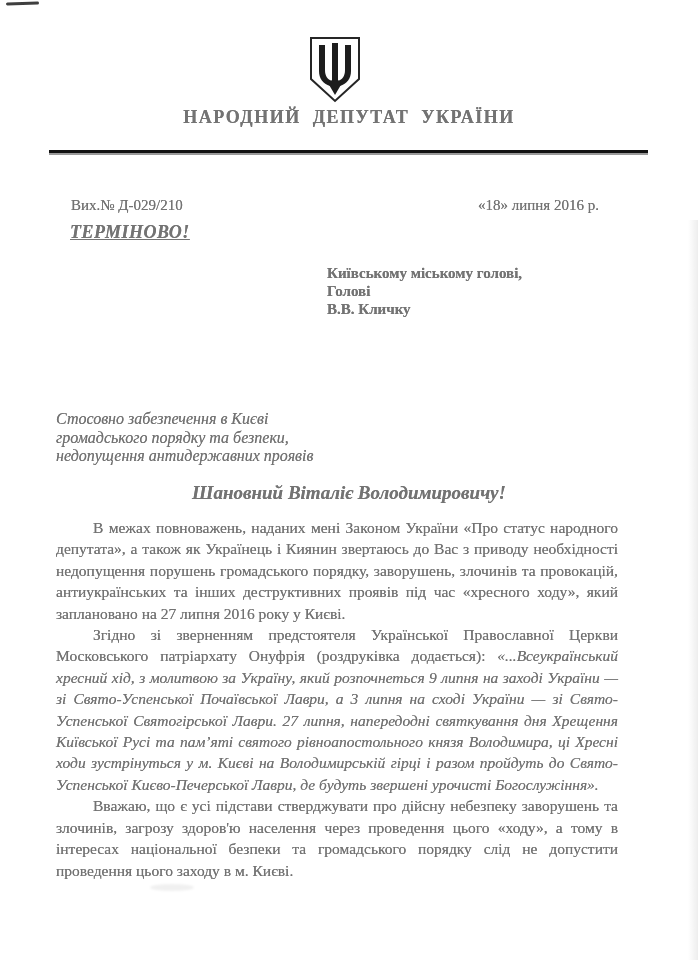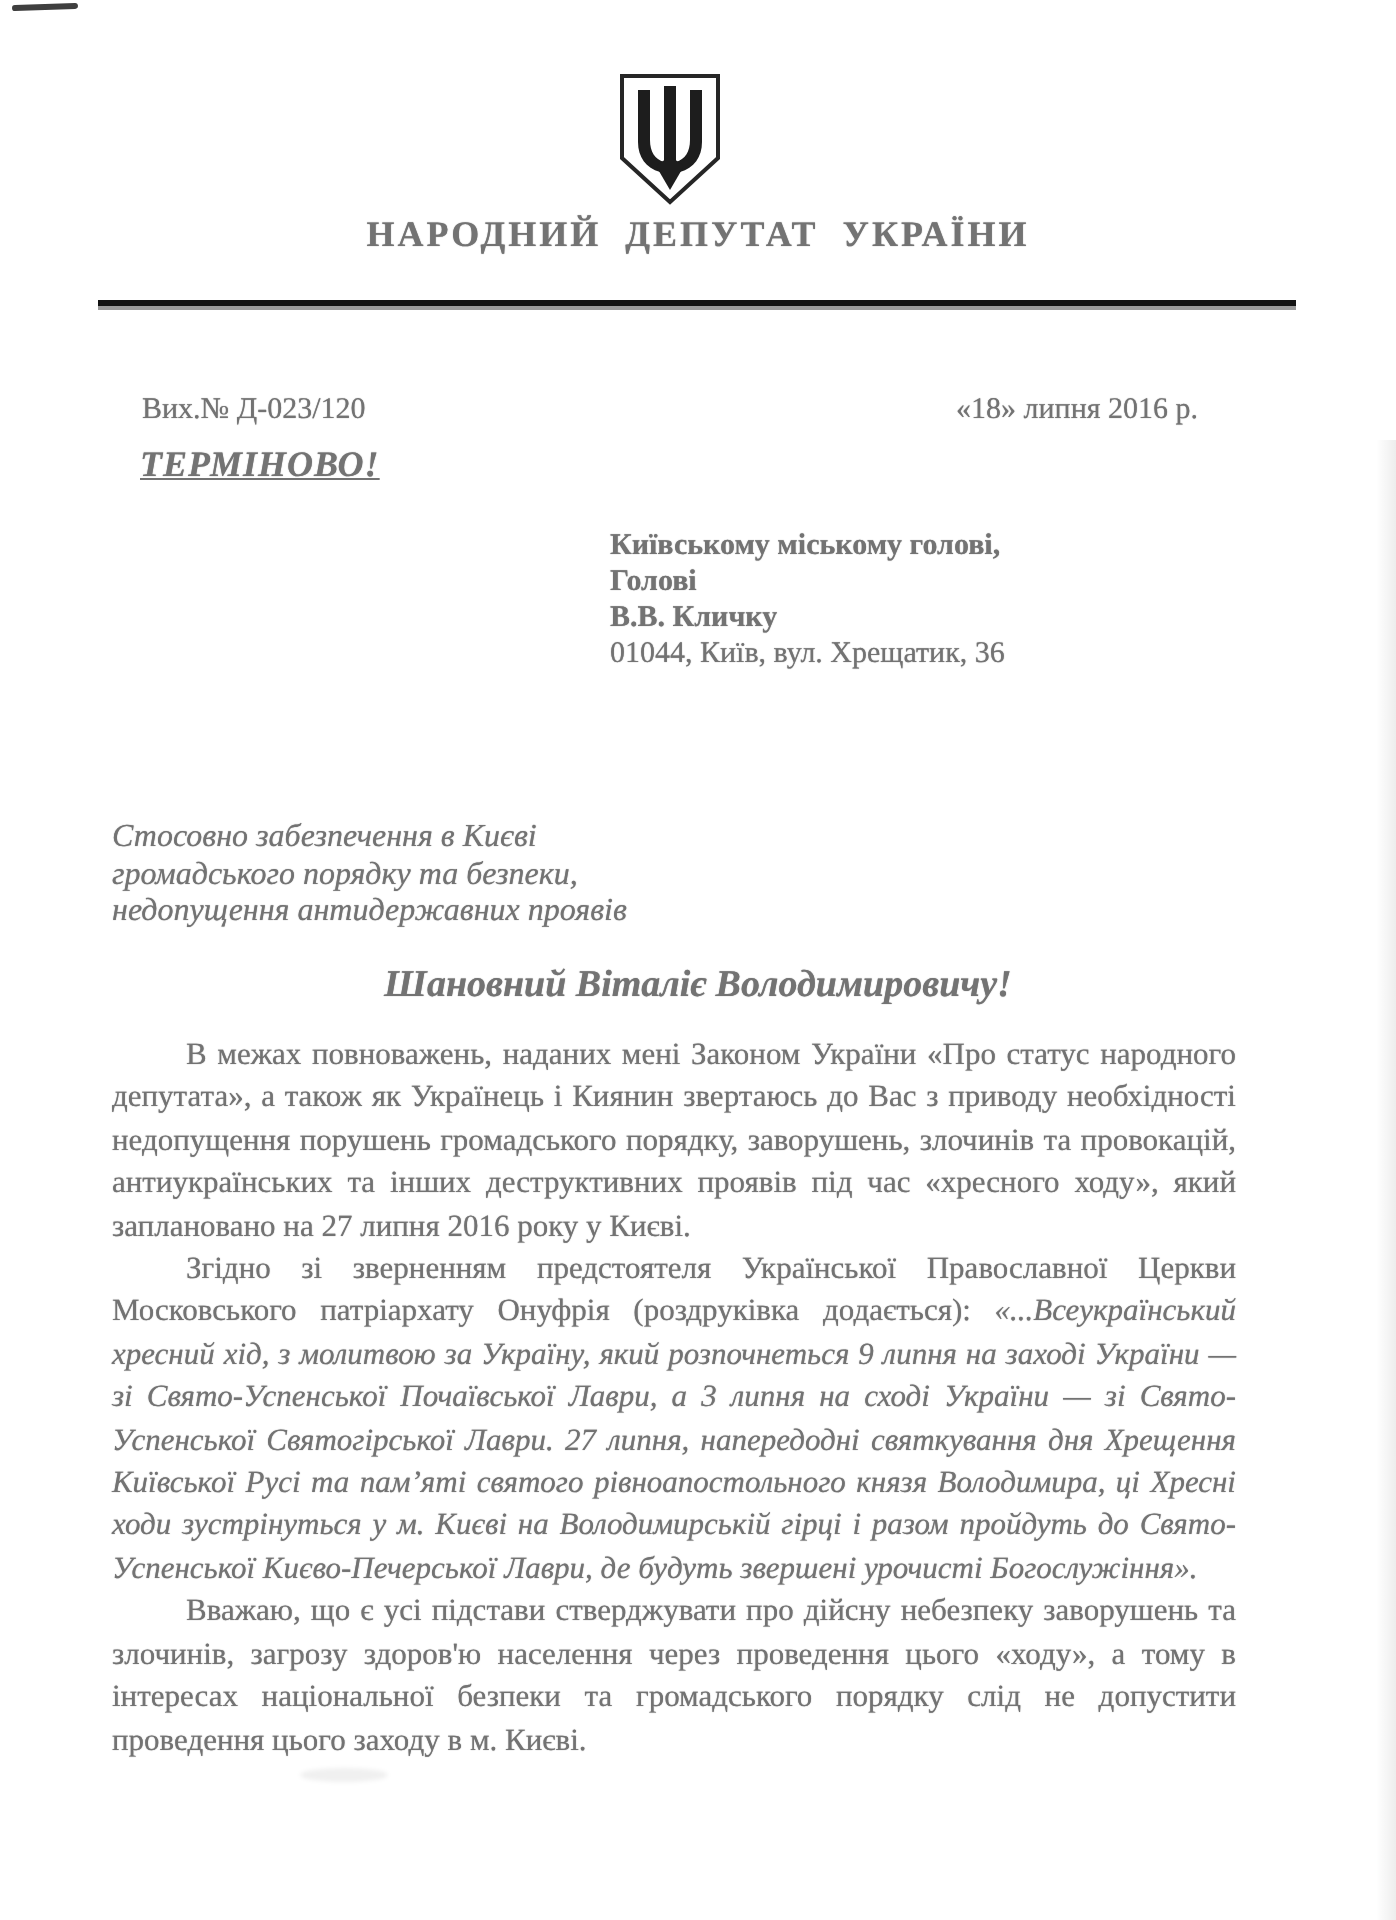--- a/index.html
+++ b/index.html
@@ -30,21 +30,21 @@
   .org-address { position:absolute; left:0; width:100%; top:160px; text-align:center;
     font-size:14.5px; }
 
   
   .meta-ref  { position:absolute; left:71px;  top:197px; font-size:15px; }
   .meta-date { position:absolute; right:99px; top:197px; font-size:15px; }
   .urgent { position:absolute; left:70px; top:222px; font-size:18px; font-weight:bold;
     font-style:italic; text-decoration:underline; letter-spacing:.5px; }
 
   
-  .recipient { position:absolute; left:305px; top:264px; font-size:15px;
+  .recipient { position:absolute; left:327px; top:264px; font-size:15px;
     line-height:18px; font-weight:bold; }
   .recipient .addr { font-weight:normal; }
 
   
   .doc-type { position:absolute; left:0; width:100%; top:374px; text-align:center;
     box-sizing:border-box; padding-right:12px;
     font-weight:bold; font-size:16.5px; letter-spacing:.4px; }
   .subject { position:absolute; left:56px; top:410px; font-style:italic;
     font-size:16px; line-height:18.6px; }
   .salutation { position:absolute; left:0; width:100%; top:482px; text-align:center;
@@ -73,29 +73,28 @@
         <path d="M11 9 h6 v25 c0 6 2.5 9.5 7 11 l-2 5 c-7 -2 -11 -7.5 -11 -15 z"></path>
         <path d="M37 9 h6 v26 c0 7.5 -4 13 -11 15 l-2 -5 c4.5 -1.5 7 -5 7 -11 z"></path>
         <path d="M27 42 l7 5 -7 12 -7 -12 z"></path>
       </g>
     </svg>
   </div>
 
   <div class="org-title">НАРОДНИЙ ДЕПУТАТ УКРАЇНИ</div>
   <div class="rule"></div>
 
-  <div class="meta-ref">Вих.№ Д-023/120</div>
+  <div class="meta-ref">Вих.№ Д-029/210</div>
   <div class="meta-date">«18» липня 2016 р.</div>
   <div class="urgent">ТЕРМІНОВО!</div>
 
   <div class="recipient">
     <div>Київському міському голові,</div>
     <div>Голові</div>
     <div>В.В. Кличку</div>
-    <div class="addr">01044, Київ, вул. Хрещатик, 36</div>
   </div>
 
 
   <div class="subject">
     <div>Стосовно забезпечення в Києві</div>
     <div>громадського порядку та безпеки,</div>
     <div>недопущення антидержавних проявів</div>
   </div>
 
   <div class="salutation">Шановний Віталіє Володимировичу!</div>

